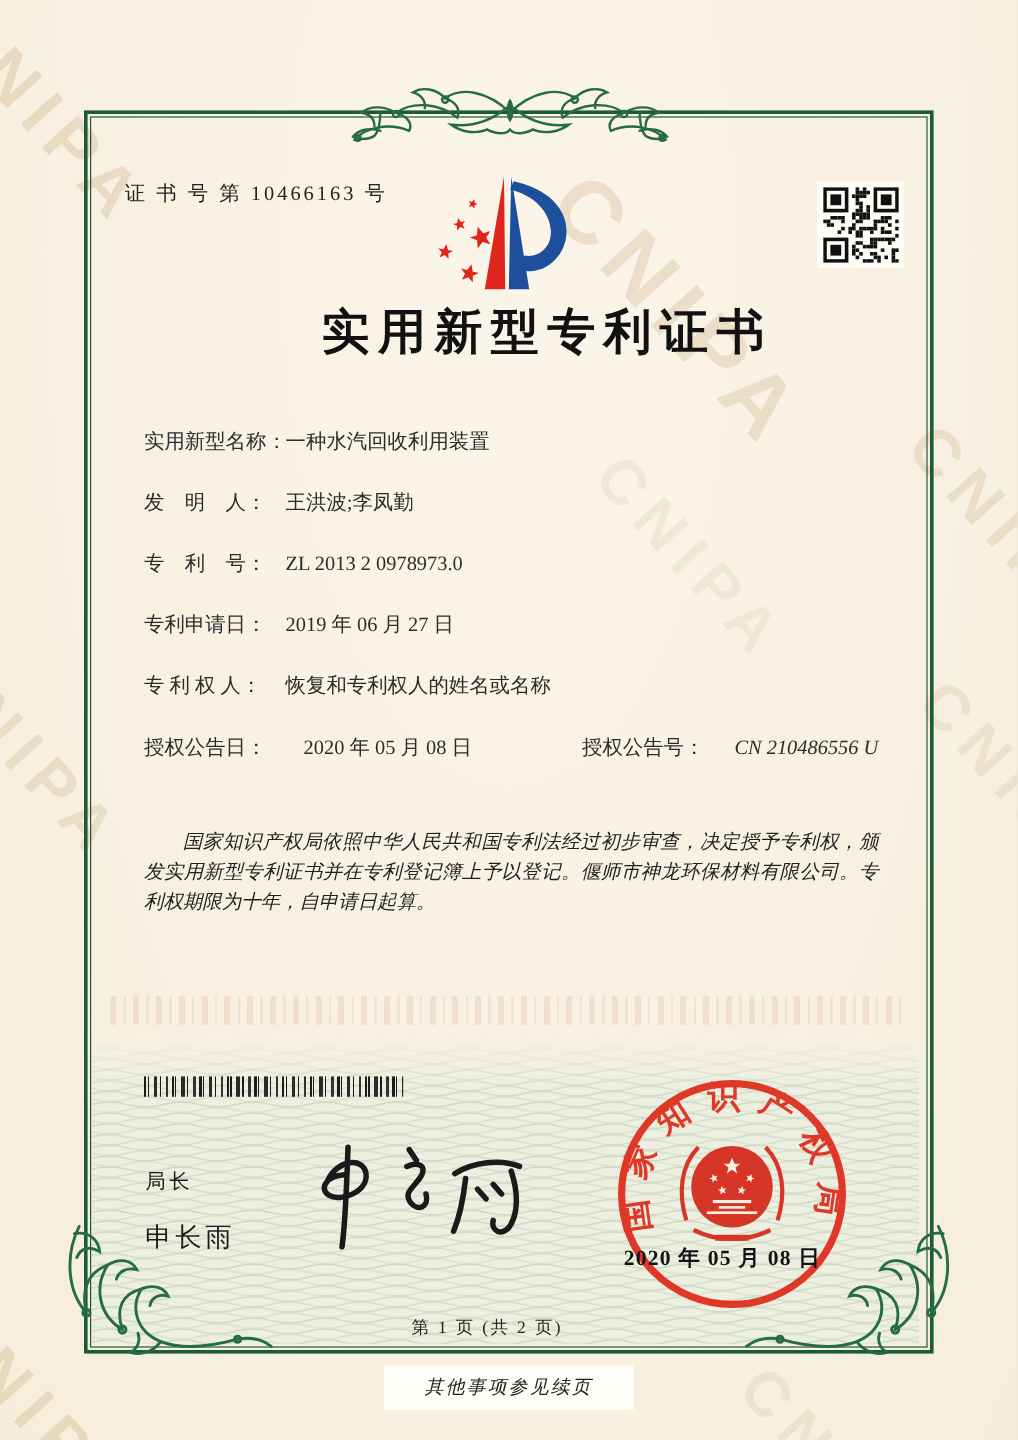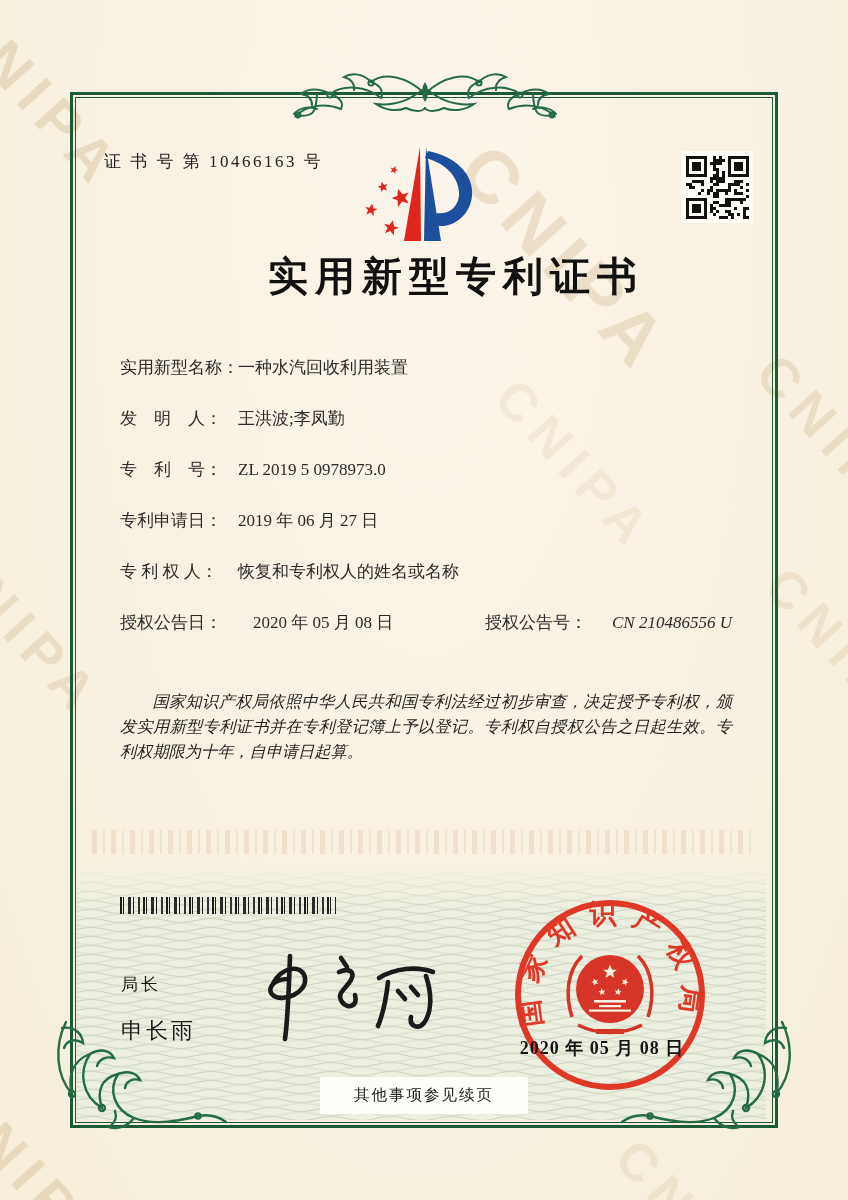--- a/index.html
+++ b/index.html
@@ -49,23 +49,23 @@
   .officer-title{position:absolute;left:121px;top:973px;font-family:"Liberation Sans",sans-serif;
       font-size:17px;letter-spacing:3px;color:#1c1c1c;}
   .officer-name{position:absolute;left:121px;top:1016px;font-family:Liberation Sans, sans-serif;
       font-size:22px;letter-spacing:3px;color:#1c1c1c;}
   .signature{position:absolute;left:243px;top:946px;}
   .seal{position:absolute;left:508px;top:893px;width:204px;height:204px;opacity:.93;}
   .seal-date{position:absolute;left:500px;top:1036px;width:204px;text-align:center;
       font-size:18px;color:#131313;letter-spacing:1px;font-weight:bold;}
   .page-no{position:absolute;left:0;right:0;top:1097px;text-align:center;font-size:14.5px;
       letter-spacing:2px;transform:translateX(-18px);color:#222;}
-  .footer-strip{position:absolute;left:320px;top:1077px;width:208px;height:37px;
+  .footer-strip{position:absolute;left:320px;top:1138px;width:208px;height:37px;
       background:#fefdf7;display:flex;align-items:center;justify-content:center;z-index:4;
-      font-size:15.5px;letter-spacing:2px;color:#222;}
+      font-size:15.5px;font-style:italic;letter-spacing:2px;color:#222;}
 </style>
 </head>
 <body>
 
 <div class="page">
 
   <span class="wm" style="left:-15px;top:-12px;font-size:58px;opacity:.30">CNIPA</span>
   <span class="wm" style="left:505px;top:128px;font-size:74px;opacity:.28">CNIPA</span>
   <span class="wm" style="left:528px;top:368px;font-size:52px;opacity:.14">CNIPA</span>
   <span class="wm" style="left:790px;top:342px;font-size:54px;opacity:.26">CNIPA</span>
@@ -302,40 +302,40 @@
       <div class="row">
         <span class="lab">实用新型名称：</span>
         <span class="val">一种水汽回收利用装置</span>
       </div>
       <div class="row">
         <span class="lab">发　明　人：</span>
         <span class="val">王洪波;李凤勤</span>
       </div>
       <div class="row">
         <span class="lab">专　利　号：</span>
-        <span class="val">ZL 2019 5 0978973.0</span>
+        <span class="val">ZL 2013 2 0978973.0</span>
       </div>
       <div class="row">
         <span class="lab">专利申请日：</span>
         <span class="val">2019 年 06 月 27 日</span>
       </div>
       <div class="row">
         <span class="lab">专 利 权 人：</span>
         <span class="val">恢复和专利权人的姓名或名称</span>
       </div>
       <div class="row">
         <span class="lab">授权公告日：</span>
         <span class="val2">2020 年 05 月 08 日</span>
         <span class="lab2">授权公告号：</span>
         <span class="val3">CN 210486556 U</span>
       </div>
     </div>
 
     <div class="paras">
-      <p>国家知识产权局依照中华人民共和国专利法经过初步审查，决定授予专利权，颁发实用新型专利证书并在专利登记簿上予以登记。专利权自授权公告之日起生效。专利权期限为十年，自申请日起算。</p>
+      <p>国家知识产权局依照中华人民共和国专利法经过初步审查，决定授予专利权，颁发实用新型专利证书并在专利登记簿上予以登记。偃师市神龙环保材料有限公司。专利权期限为十年，自申请日起算。</p>
     </div>
 
     <div class="barcode"></div>
 
     <div class="officer-title">局长</div>
     <div class="officer-name">申长雨</div>
 
     <svg class="signature" width="215" height="98" viewBox="0 0 215 98">
       <g stroke="#1a1a1a" stroke-width="4.6" fill="none" stroke-linecap="round" stroke-linejoin="round">
         <path d="M30,38 C38,20 60,18 62,32 C64,47 41,56 31,50 C23,45 28,34 44,33"></path>

